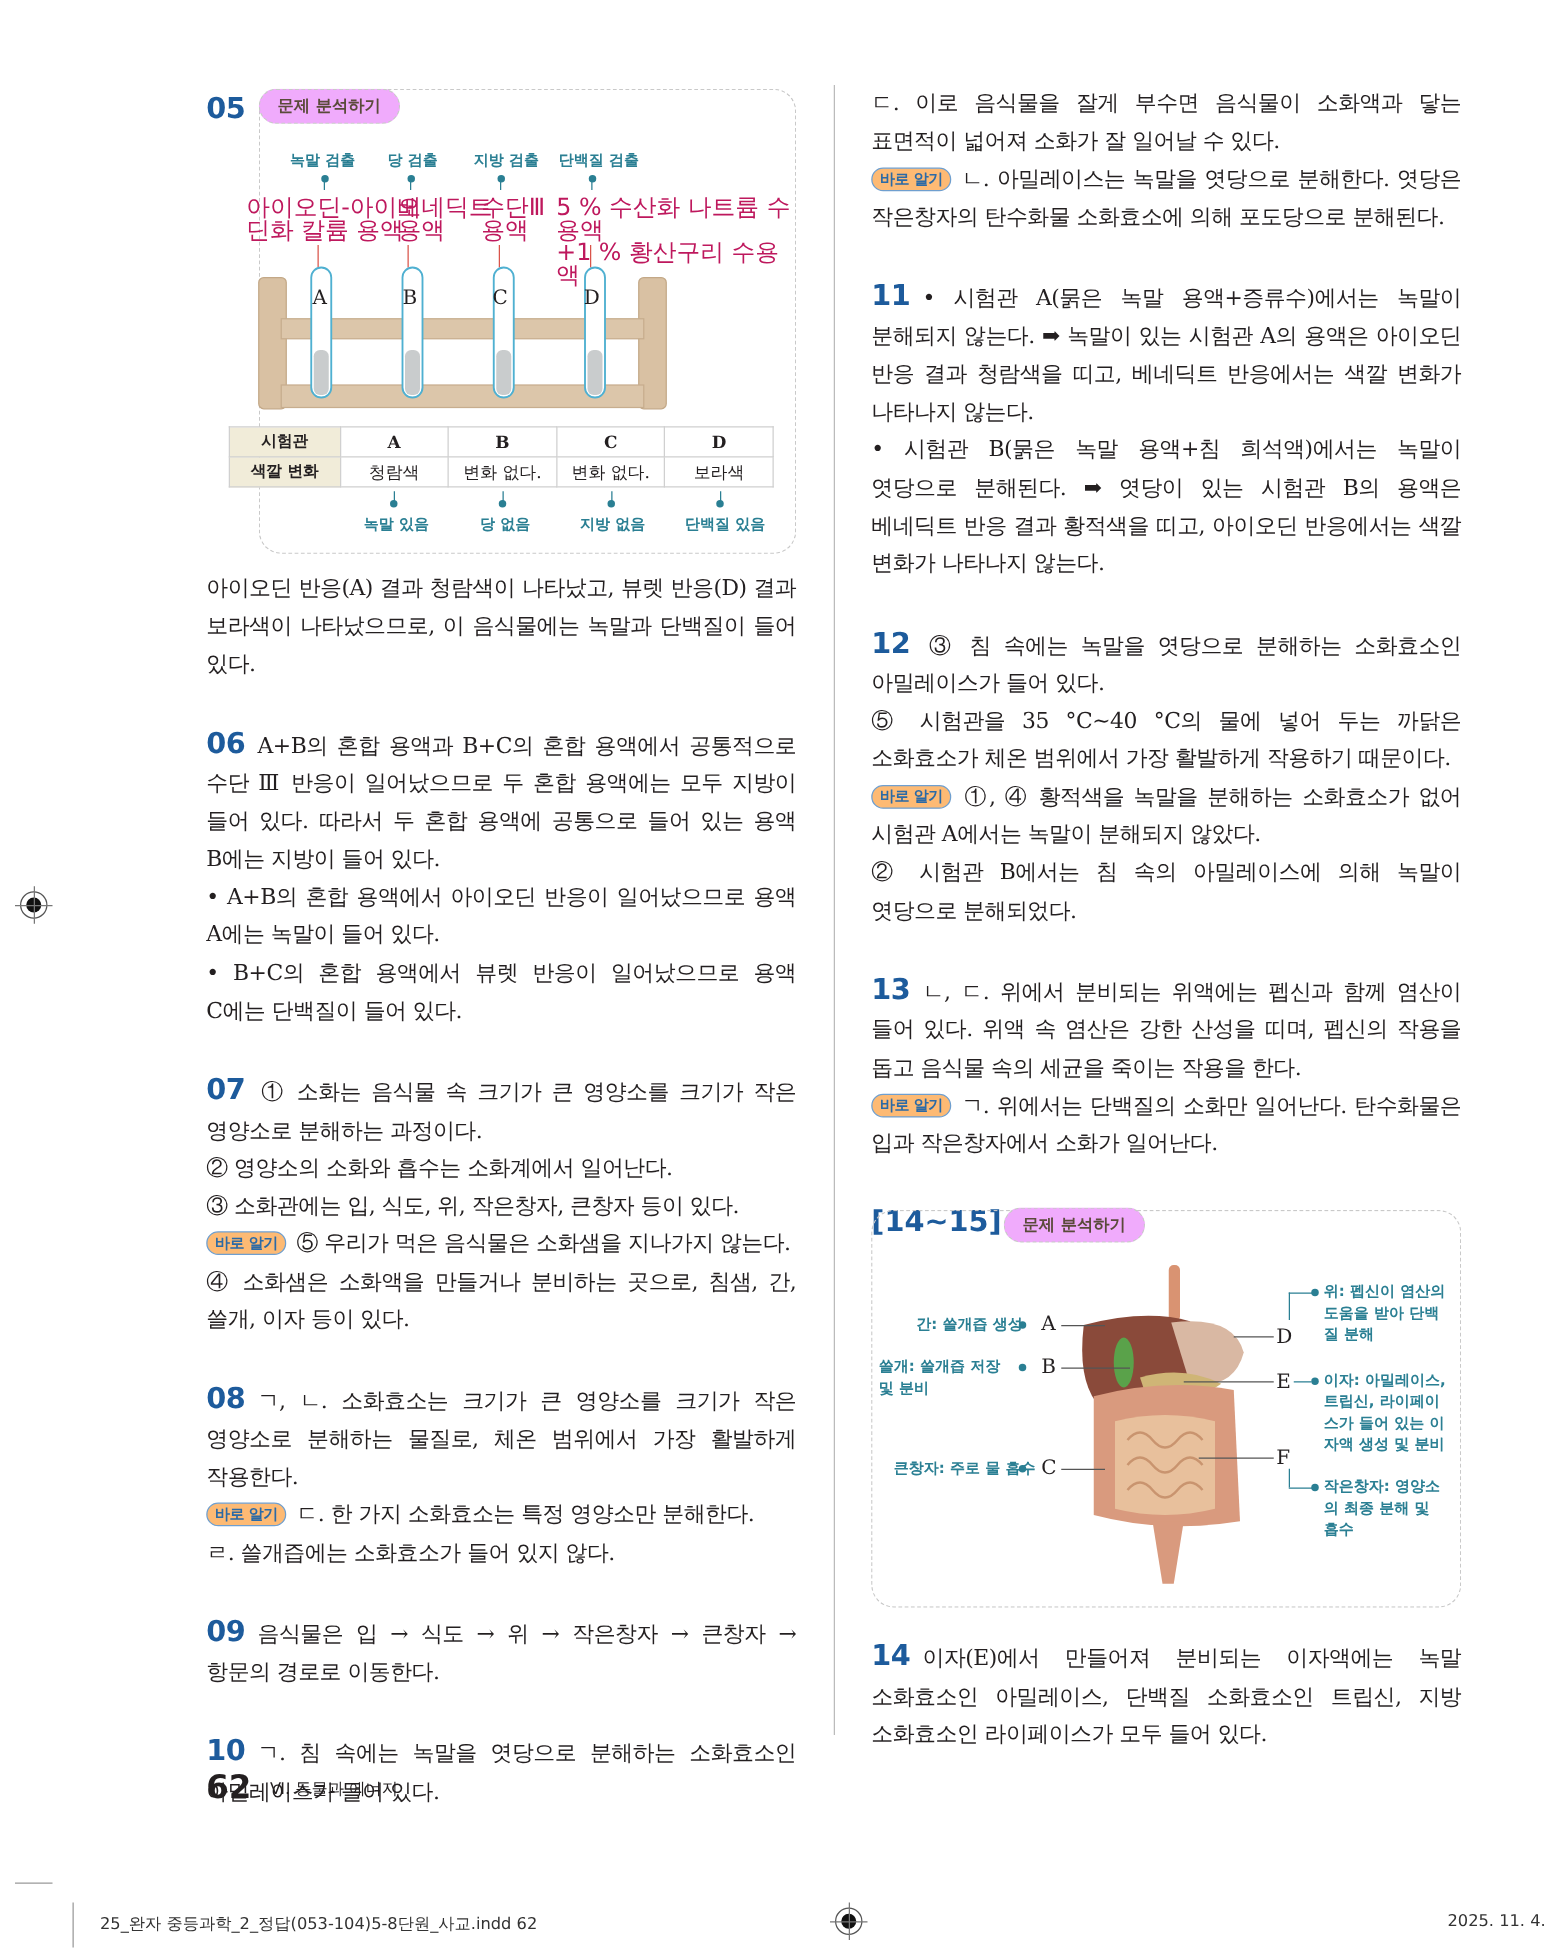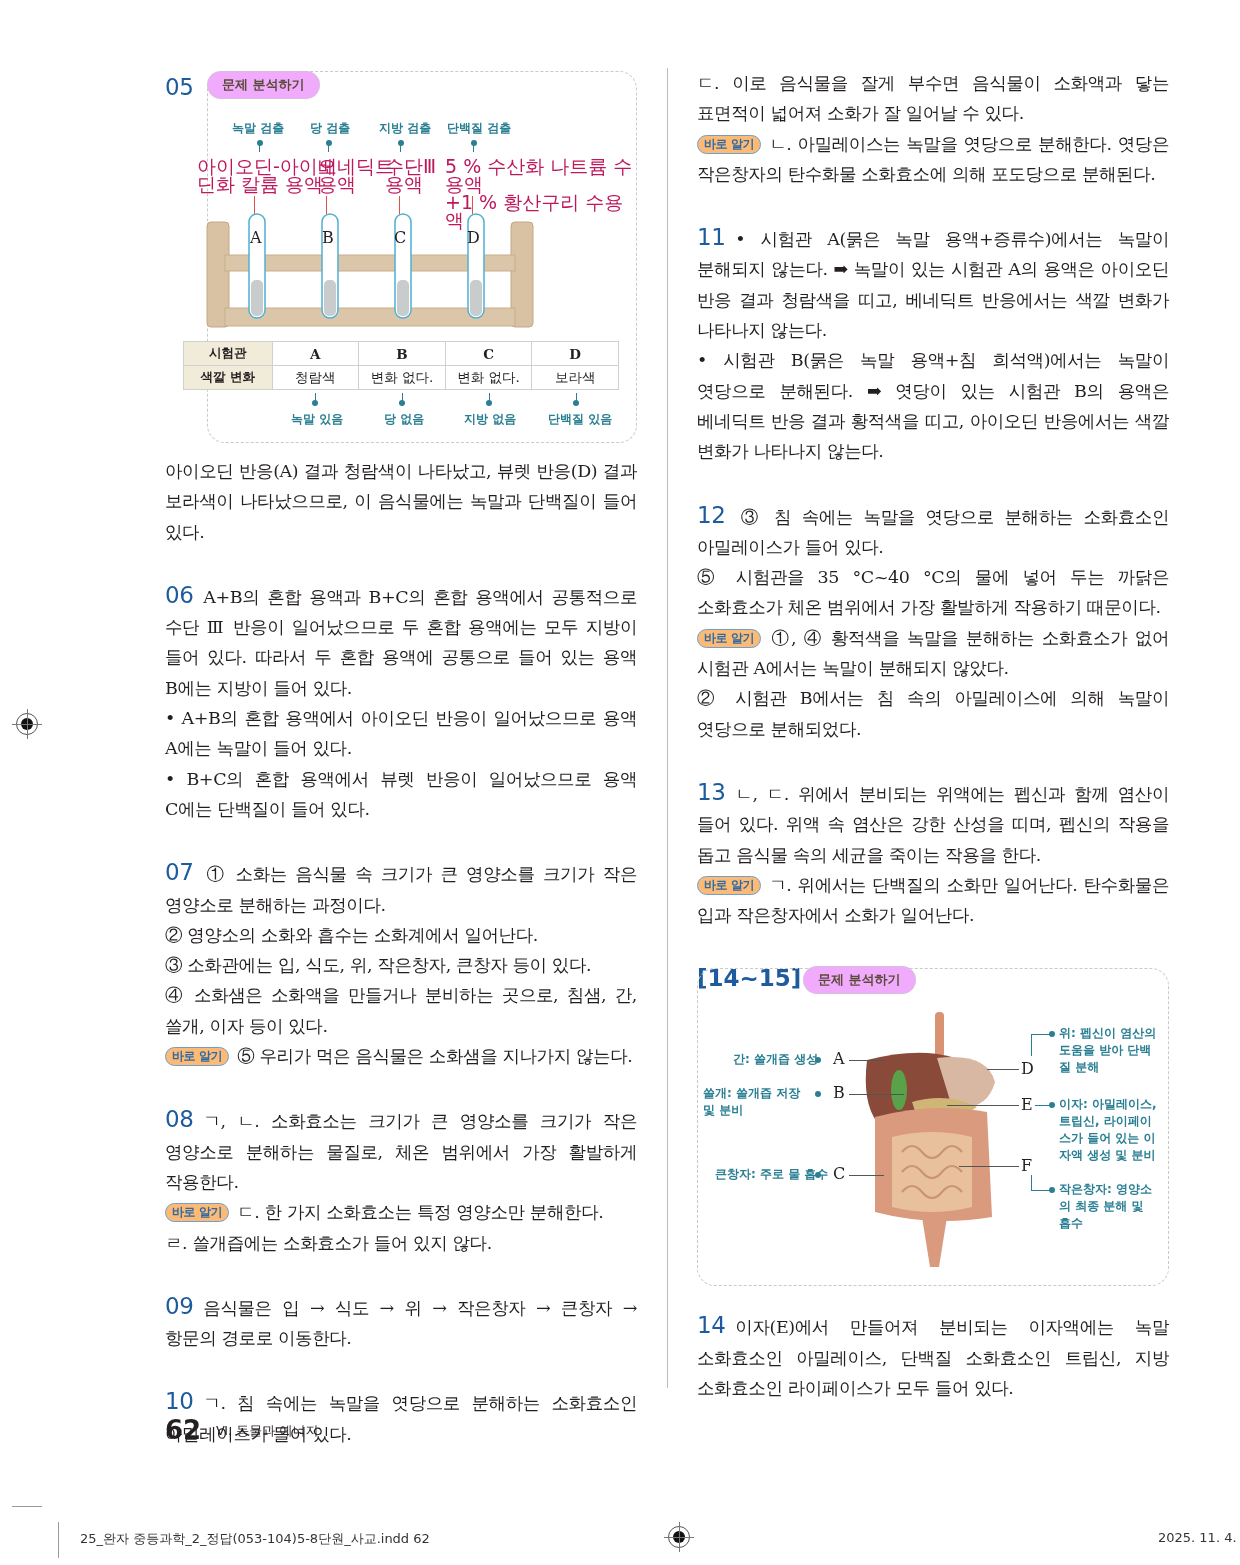--- a/index.html
+++ b/index.html
@@ -3,21 +3,21 @@
 <meta charset="utf-8">
 <style>
   * { box-sizing: border-box; margin: 0; padding: 0; }
   html, body { width: 1240px; height: 1565px; background: #ffffff; }
   body { position: relative; font-family: "DejaVu Serif", "Liberation Serif", serif; color: #231f20; overflow: hidden; }
   .col { position: absolute; top: 68px; }
   .col-left { left: 165px; width: 472px; }
   .col-right { left: 697px; width: 472px; }
   .divider { position: absolute; left: 667px; top: 68px; width: 1px; height: 1320px; background: #bbbbbb; }
   .para { font-size: 17.5px; line-height: 30.3px; letter-spacing: -0.4px; text-align: justify; word-break: keep-all; }
-  .qnum { font-family: "DejaVu Sans", sans-serif; font-weight: normal; color: #1d5b9c; font-size: 23px; margin-right: 10px; letter-spacing: -0.5px; }
+  .qnum { font-family: "DejaVu Sans", sans-serif; font-weight: bold; color: #1d5b9c; font-size: 23px; margin-right: 10px; letter-spacing: -0.5px; }
   .badge { display: inline-block; font-family: "DejaVu Sans", sans-serif; font-size: 12px; font-weight: bold; color: #2b6aa6; border: 1px solid #6f9fcf; border-radius: 10px; padding: 0 6px; line-height: 17px; margin-right: 8px; vertical-align: 2px; background: #fdba74; }
   .gap { height: 33px; }
   .analysis-box { position: relative; border: 1.5px dashed #c9c9c9; border-radius: 18px; }
   .analysis-tag { position: absolute; font-family: "DejaVu Sans", sans-serif; font-weight: bold; font-size: 13px; color: #5a4a3a; border: 1.5px dashed #c9c9c9; border-radius: 16px; padding: 4px 14px; background: #f0abfc; }
   .box-head { position: absolute; font-family: "DejaVu Sans", sans-serif; font-weight: bold; color: #1d5b9c; font-size: 23px; }
   .teal { color: #2a7f93; font-family: "DejaVu Sans", sans-serif; font-size: 12px; font-weight: bold; }
   .sol { font-family: "DejaVu Sans", sans-serif; font-size: 19px; color: #be185d; line-height: 18px; position: absolute; }
   .dot { position: absolute; width: 6px; height: 6px; border-radius: 3px; background: #2a7f93; }
   .vline { position: absolute; width: 1px; background: #2a7f93; }
   .rline { position: absolute; width: 1px; background: #d9544a; }
@@ -144,22 +144,22 @@
   </div>
   <div class="para">• A+B의 혼합 용액에서 아이오딘 반응이 일어났으므로 용액 A에는 녹말이 들어 있다.</div>
   <div class="para">• B+C의 혼합 용액에서 뷰렛 반응이 일어났으므로 용액 C에는 단백질이 들어 있다.</div>
   <div class="gap"></div>
 
   <div class="para">
     <span class="qnum">07</span><span>① 소화는 음식물 속 크기가 큰 영양소를 크기가 작은 영양소로 분해하는 과정이다.</span>
   </div>
   <div class="para">② 영양소의 소화와 흡수는 소화계에서 일어난다.</div>
   <div class="para">③ 소화관에는 입, 식도, 위, 작은창자, 큰창자 등이 있다.</div>
+  <div class="para"><span class="badge">바로 알기</span><span>⑤ 우리가 먹은 음식물은 소화샘을 지나가지 않는다.</span></div>
   <div class="para">④ 소화샘은 소화액을 만들거나 분비하는 곳으로, 침샘, 간, 쓸개, 이자 등이 있다.</div>
-  <div class="para"><span class="badge">바로 알기</span><span>⑤ 우리가 먹은 음식물은 소화샘을 지나가지 않는다.</span></div>
   <div class="gap"></div>
 
   <div class="para">
     <span class="qnum">08</span><span>ㄱ, ㄴ. 소화효소는 크기가 큰 영양소를 크기가 작은 영양소로 분해하는 물질로, 체온 범위에서 가장 활발하게 작용한다.</span>
   </div>
   <div class="para"><span class="badge">바로 알기</span><span>ㄷ. 한 가지 소화효소는 특정 영양소만 분해한다.</span></div>
   <div class="para">ㄹ. 쓸개즙에는 소화효소가 들어 있지 않다.</div>
   <div class="gap"></div>
 
   <div class="para">

